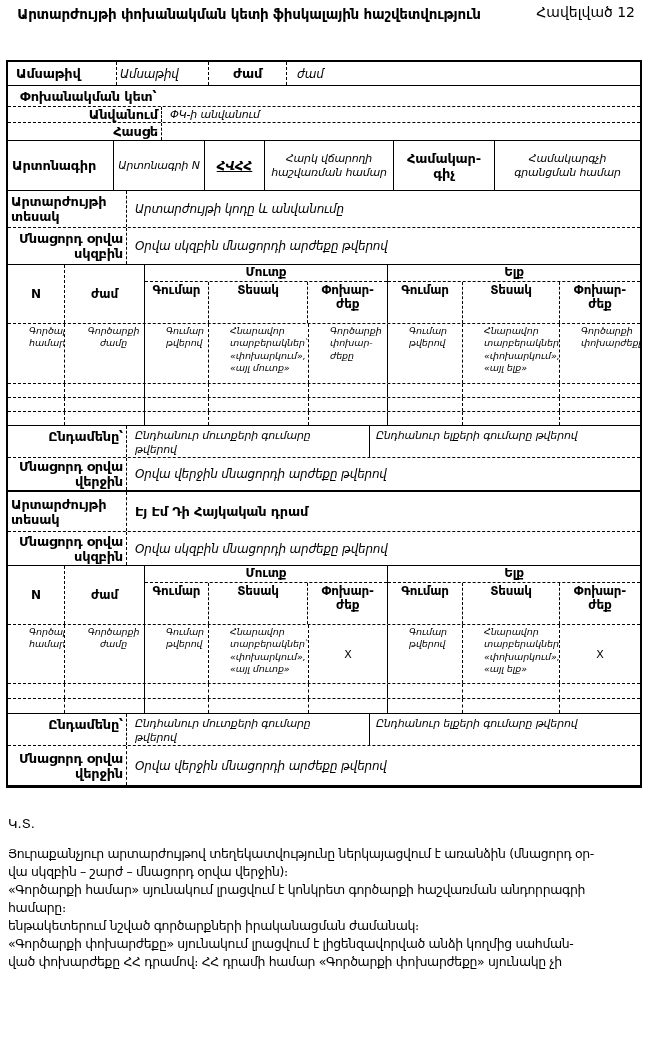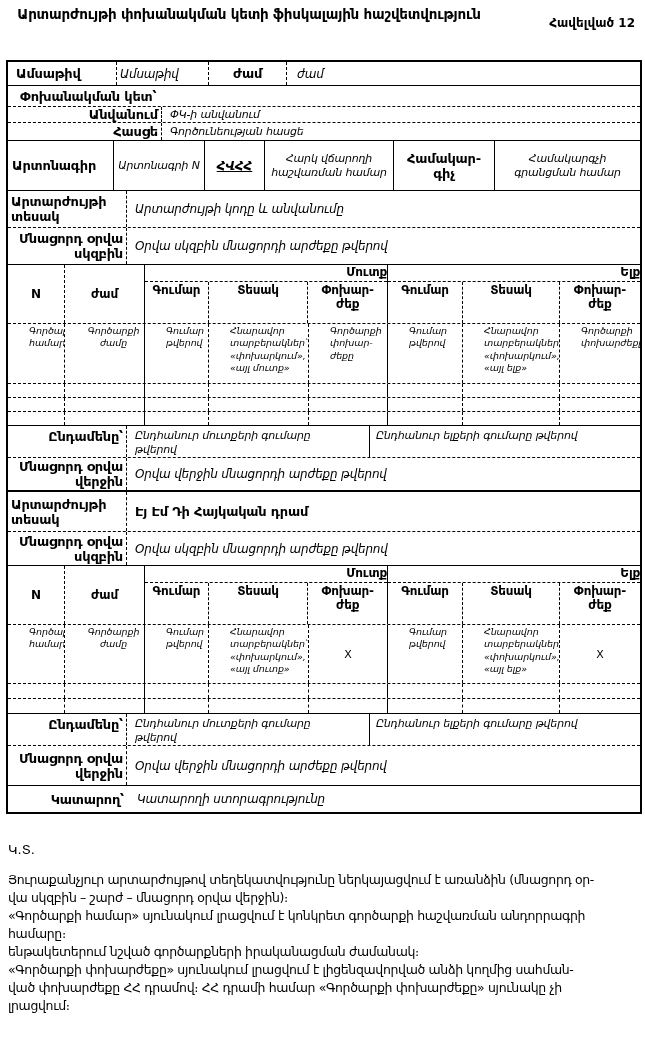--- a/index.html
+++ b/index.html
@@ -4,41 +4,41 @@
 <style>
   html,body{margin:0;padding:0;background:#fff;}
   body{width:645px;height:1038px;overflow:hidden;color:#000;
        font-family:"DejaVu Sans",sans-serif;-webkit-font-smoothing:antialiased;}
   .page{position:relative;padding:4px 0 0 6px;}
   
   .hdr{position:relative;height:56px;}
   .titlewrap{width:474px;margin-left:6px;text-align:center;}
   .title1{font-weight:bold;font-size:13.5px;letter-spacing:-0.2px;line-height:20px;}
   .title2{font-weight:bold;font-size:13.5px;letter-spacing:-0.2px;line-height:22px;}
-  .appendix{position:absolute;top:12px;right:10px;font-weight:bold;font-size:12px;}
+  .appendix{position:absolute;top:0;right:10px;font-weight:normal;font-size:14px;}
   
   .doc{width:636px;border:2px solid #000;box-sizing:border-box;background:#fff;}
   .row{display:flex;align-items:stretch;box-sizing:border-box;}
   .bb-s{border-bottom:1px solid #000;}
   .bb-s2{border-bottom:2px solid #000;}
   .bb-d{border-bottom:1px dashed #000;}
   .c{box-sizing:border-box;padding:1px 3px;overflow:hidden;}
   .br-s{border-right:1px solid #000;}
   .br-d{border-right:1px dashed #000;}
   .b{font-weight:bold;font-size:13px;letter-spacing:-0.2px;}
   .i{font-style:italic;font-size:12px;letter-spacing:-0.2px;}
   .i11{font-style:italic;font-size:11px;line-height:1.25;letter-spacing:-0.2px;}
   .si{font-style:italic;font-size:9.5px;line-height:1.3;letter-spacing:-0.1px;padding-left:21px;}
   .hb{font-weight:bold;font-size:12px;letter-spacing:-0.2px;}
   .right{text-align:right;justify-content:flex-end;}
   .ctr{text-align:center;justify-content:center;}
   .vc{display:flex;align-items:center;}
   .top{display:flex;align-items:flex-start;}
   .grp{display:flex;flex-direction:column;box-sizing:border-box;}
-  .grp .gtop{box-sizing:border-box;height:17px;text-align:right;border-bottom:1px dashed #000;}
+  .grp .gtop{box-sizing:border-box;height:17px;text-align:center;border-bottom:1px dashed #000;}
   .grp .sub{display:flex;flex:1;}
   .tin{font-weight:bold;font-style:italic;font-size:12px;text-decoration:underline;}
   .w57{width:57px}.w80{width:80px}.w64{width:64px}.w100{width:100px}.w79{width:79px}
   .w75{width:75px}.w97{width:97px}.w80b{width:80px}
   .w109{width:109px}.w92{width:92px}.w78{width:78px}.w353{width:353px}
   .w154{width:154px}.w478{width:478px}
   .w106{width:106px}.w91{width:91px}.w60{width:60px}.w129{width:129px}.w101{width:101px}.w145{width:145px}
   .w137{width:119px}.w495{width:495px}.w243{width:243px}.w252{width:252px}
   .h24{height:24px}.h21{height:21px}.h16{height:16px}.h18{height:18px}.h50{height:50px}
   .h37{height:37px}.h40{height:40px}.h34{height:34px}.h59{height:59px}.h60{height:60px}
@@ -75,21 +75,20 @@
       <div class="c b vc" style="width:632px;padding-left:12px">Փոխանակման կետ՝</div>
     </div>
 
     <div class="row h16 bb-d">
       <div class="c w154 b vc right br-d">Անվանում</div>
       <div class="c w478 i11 vc" style="padding-left:8px">ՓԿ-ի անվանում</div>
     </div>
 
     <div class="row h18 bb-s">
       <div class="c w154 b vc right br-d">Հասցե</div>
-      <div class="c w478 i11 vc" style="padding-left:8px">Գործունեության հասցե</div>
     </div>
 
     <div class="row h50 bb-s">
       <div class="c w106 b vc br-s" style="padding-left:4px">Արտոնագիր</div>
       <div class="c w91 i11 vc ctr br-s">Արտոնագրի N</div>
       <div class="c w60 vc ctr br-s tin">ՀՎՀՀ</div>
       <div class="c w129 i11 vc ctr br-s">Հարկ վճարողի հաշվառման համար</div>
       <div class="c w101 b vc ctr br-s">Համակար-գիչ</div>
       <div class="c w145 i11 vc ctr">Համակարգչի գրանցման համար</div>
     </div>
@@ -245,33 +244,28 @@
       <div class="c w137 b right br-d" style="padding-top:3px">Ընդամենը՝</div>
       <div class="c w243 i11 br-s" style="padding-left:8px;padding-top:3px"><span class="maxw180">Ընդհանուր մուտքերի գումարը թվերով</span></div>
       <div class="c w252 i11" style="padding-left:6px;padding-top:3px">Ընդհանուր ելքերի գումարը թվերով</div>
     </div>
 
     <div class="row h40 bb-s">
       <div class="c w137 b vc right br-d">Մնացորդ օրվա վերջին</div>
       <div class="c w495 i vc" style="padding-left:8px">Օրվա վերջին մնացորդի արժեքը թվերով</div>
     </div>
 
-    <div class="row h26">
-      <div class="c w137 b vc right">Կատարող՝</div>
-      <div class="c w495 i vc" style="padding-left:10px">Կատարողի ստորագրությունը</div>
-    </div>
 
   </div>
 
   <div class="seal">Կ.Տ.</div>
 
   <div class="notes">
     <div class="note-line">Յուրաքանչյուր արտարժույթով տեղեկատվությունը ներկայացվում է առանձին (մնացորդ օր-</div>
     <div class="note-line">վա սկզբին – շարժ – մնացորդ օրվա վերջին)։</div>
     <div class="note-line">«Գործարքի համար» սյունակում լրացվում է կոնկրետ գործարքի հաշվառման անդորրագրի</div>
     <div class="note-line">համարը։</div>
     <div class="note-line">ենթակետերում նշված գործարքների իրականացման ժամանակ։</div>
     <div class="note-line">«Գործարքի փոխարժեքը» սյունակում լրացվում է լիցենզավորված անձի կողմից սահման-</div>
     <div class="note-line">ված փոխարժեքը ՀՀ դրամով։ ՀՀ դրամի համար «Գործարքի փոխարժեքը» սյունակը չի</div>
-    <div class="note-line">լրացվում։</div>
   </div>
 
 </div>
 
 </body></html>

